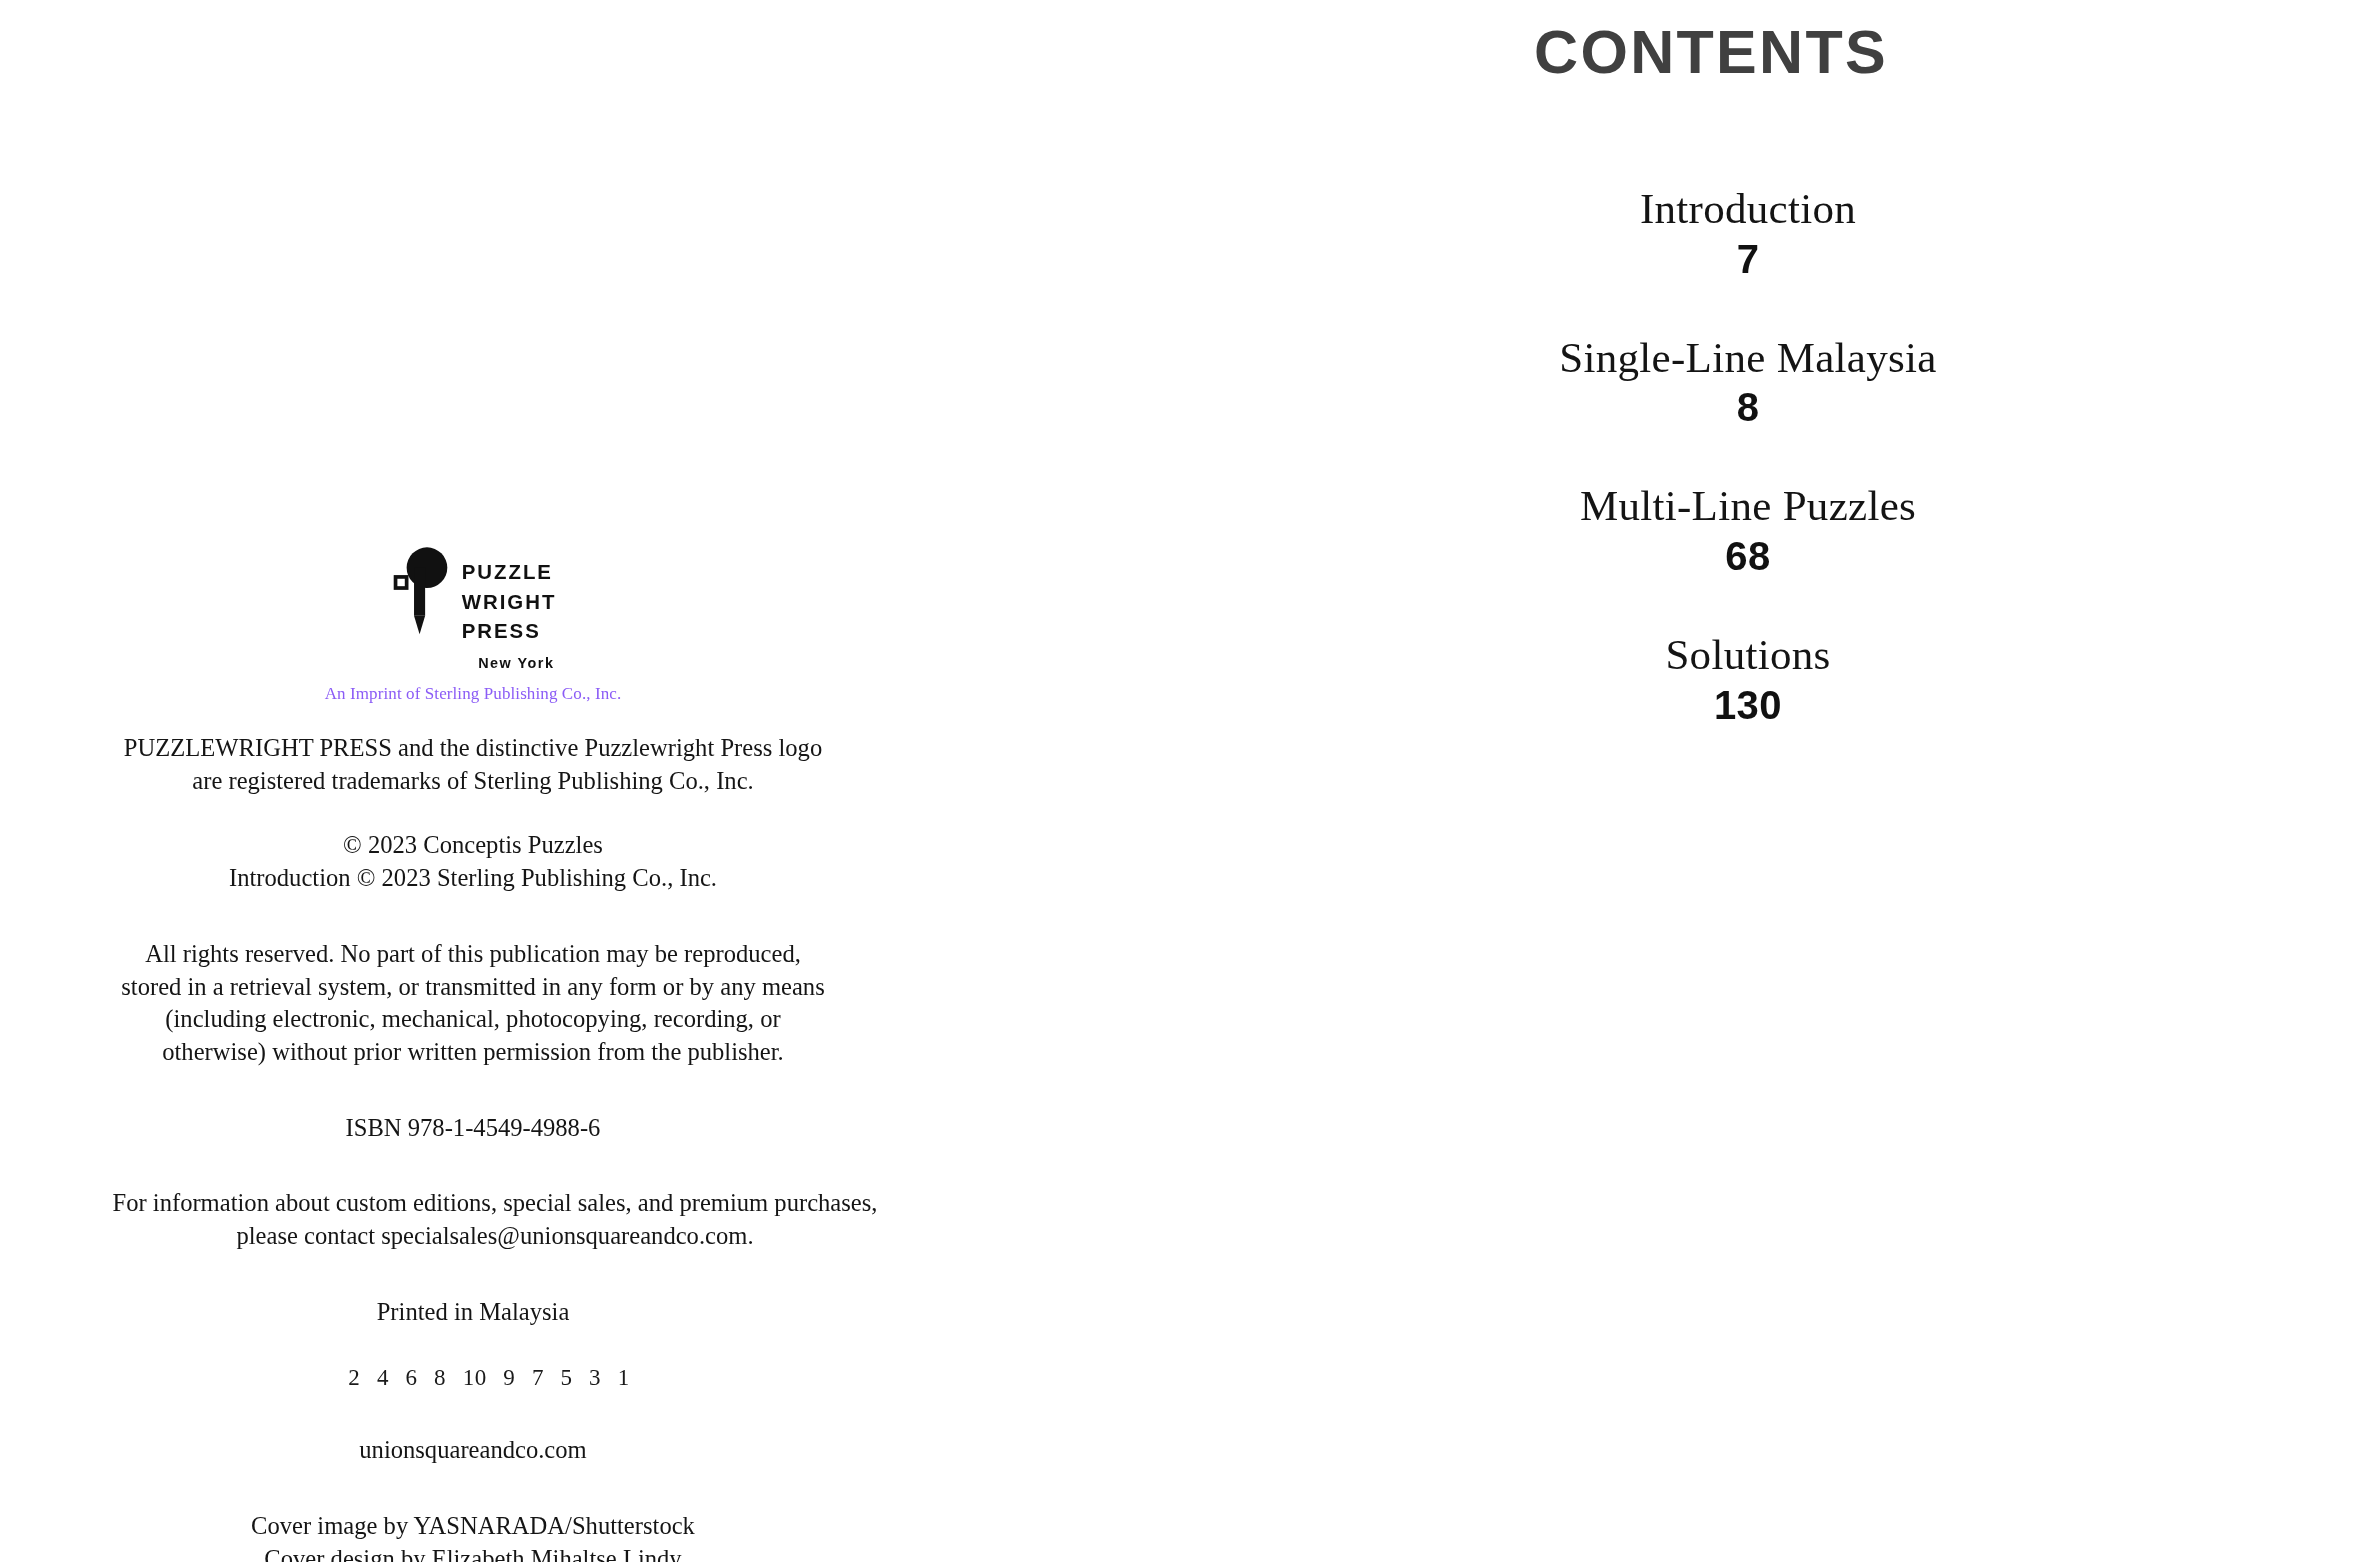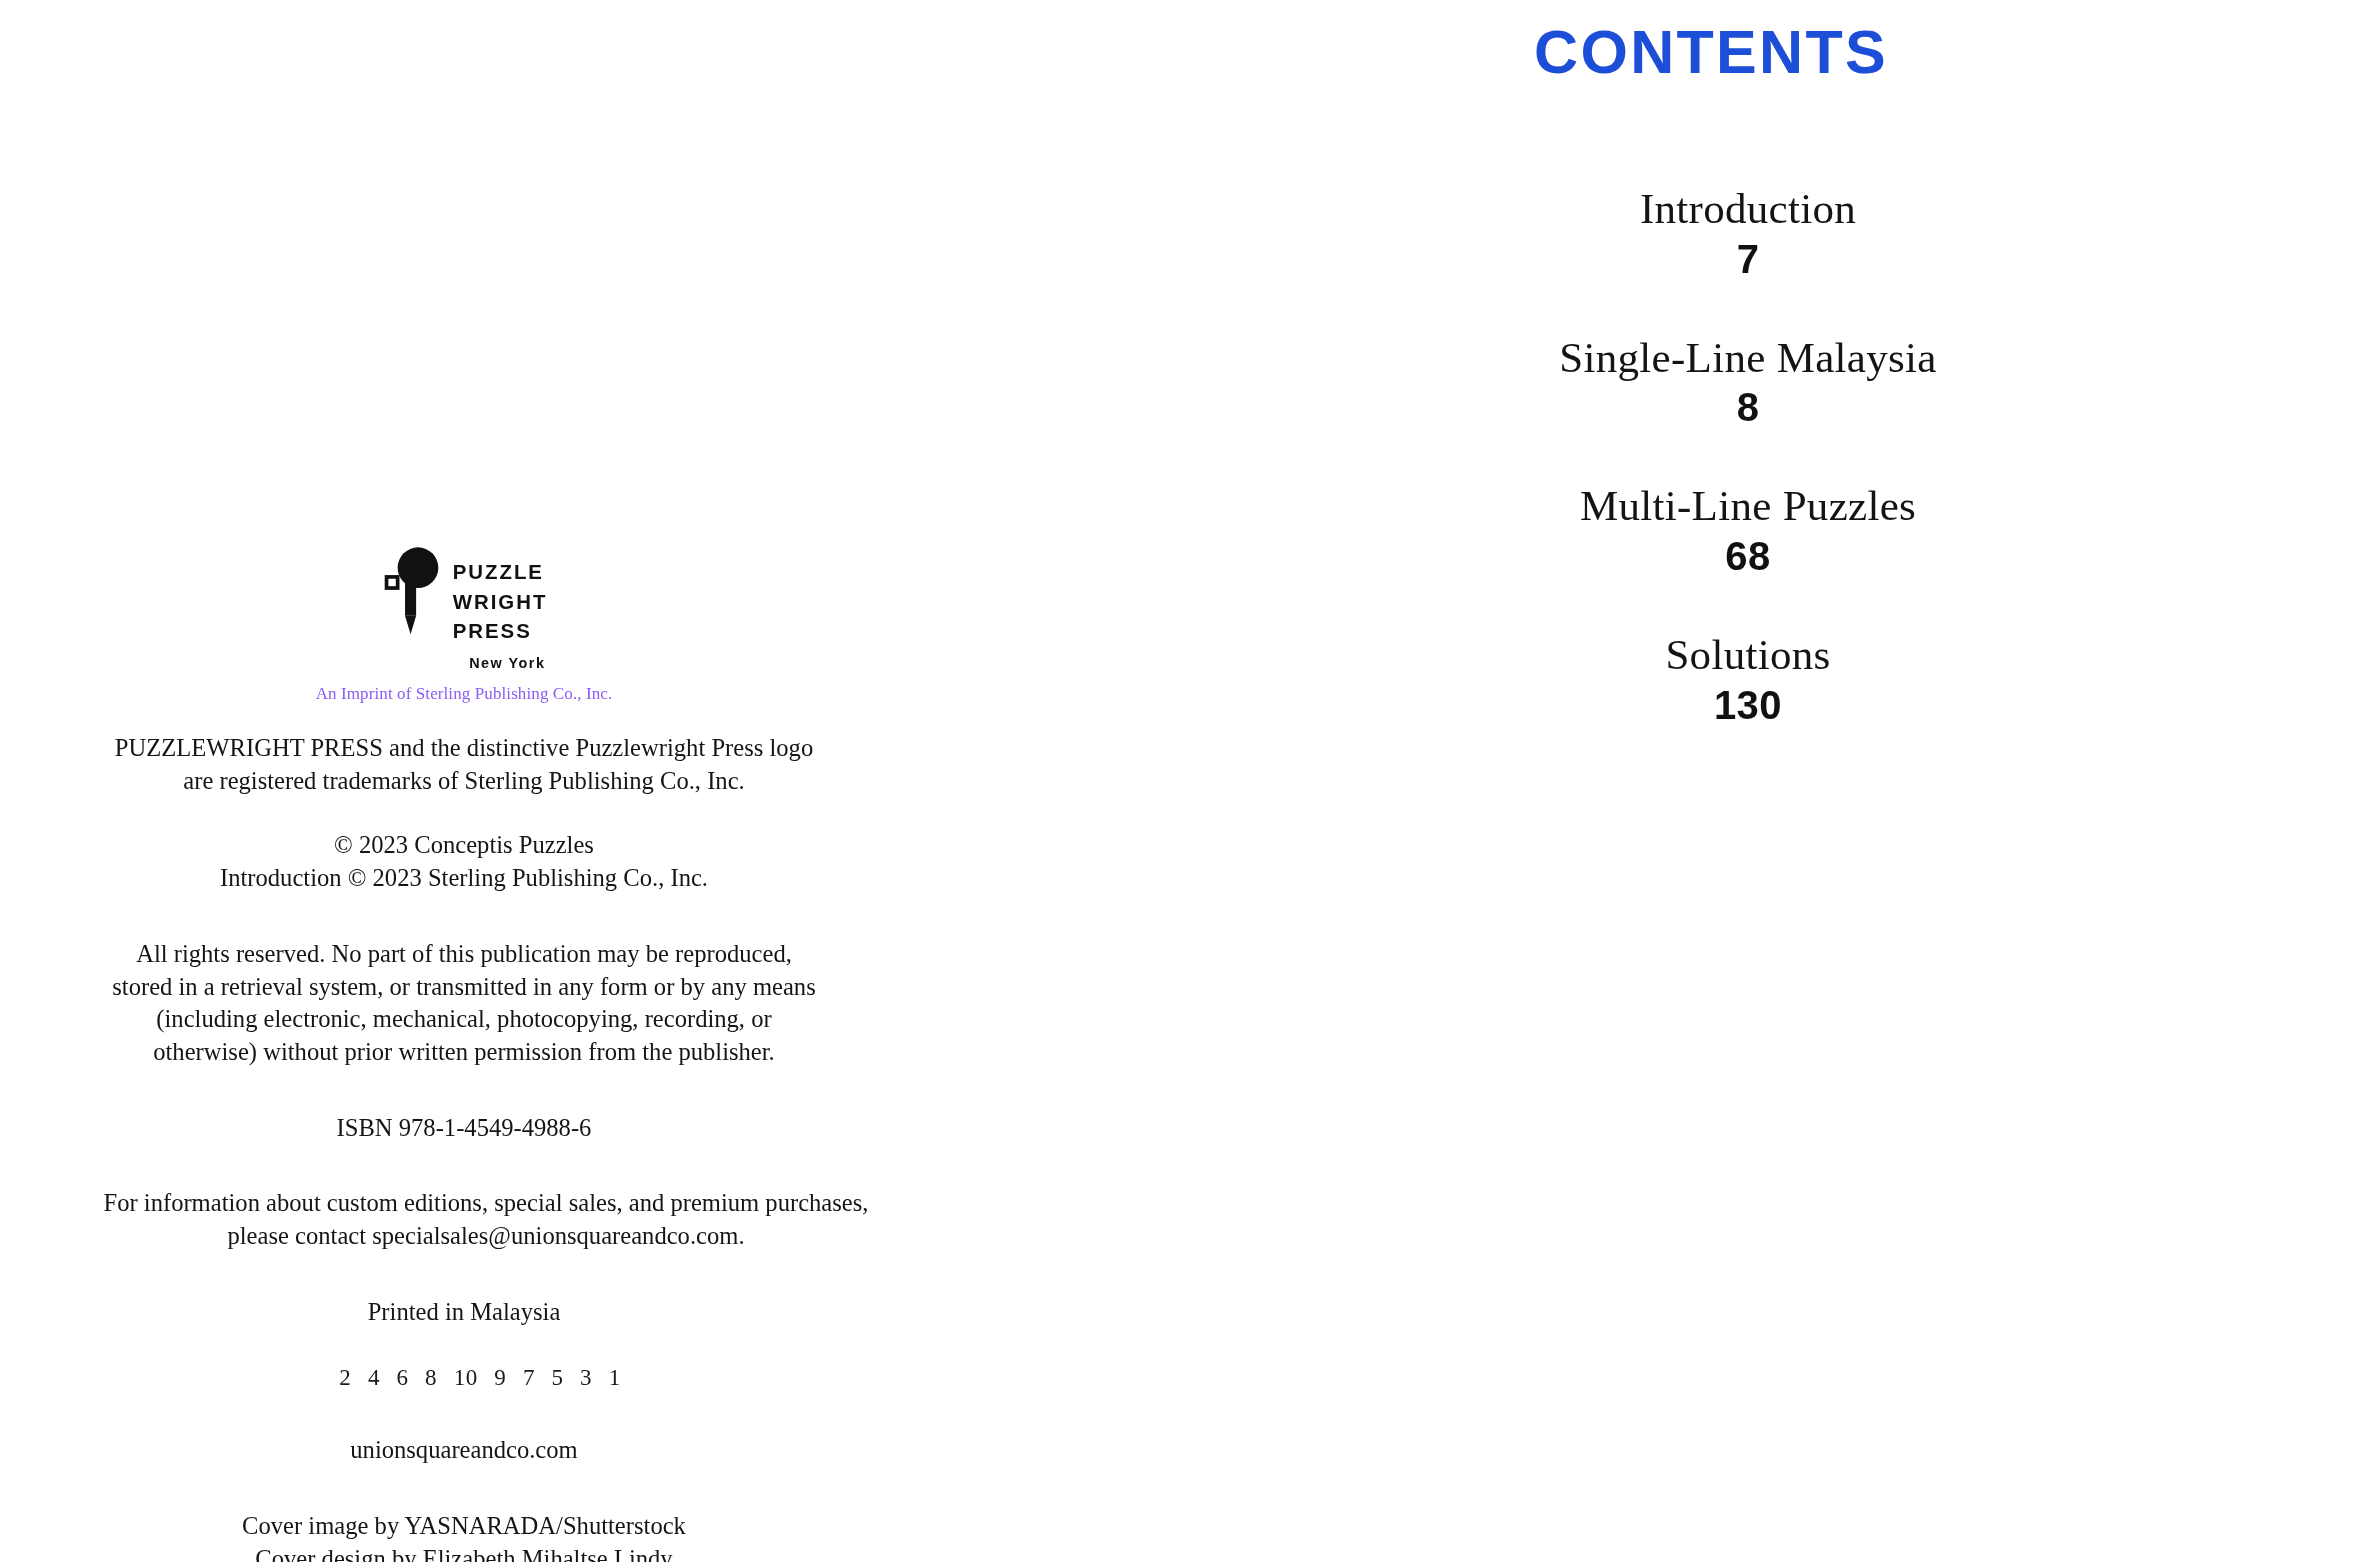--- a/index.html
+++ b/index.html
@@ -12,21 +12,21 @@
     height: 1562px;
     position: relative;
     font-family: "Liberation Serif", serif;
     color: #1a1a1a;
     overflow: hidden;
   }
 
   
   .left-page {
     position: absolute;
-    left: 0;
+    left: 9px;
     top: 0;
     width: 1187px;
     height: 1185px;
   }
 
   .colophon {
     position: absolute;
     left: 0;
     top: 547px;
     width: 928px;
@@ -107,21 +107,21 @@
     position: absolute;
     top: 16.7px;
     left: 0;
     right: 0;
     text-align: center;
     padding-right: 139px;
     font-family: "Liberation Sans", sans-serif;
     font-weight: bold;
     font-size: 61px;
     letter-spacing: 2.3px;
-    color: #1d4ed8;
+    color: #404040;
   }
 
   .toc {
     position: absolute;
     top: 186px;
     left: 0;
     right: 0;
     padding-right: 65px;
     text-align: center;
   }

